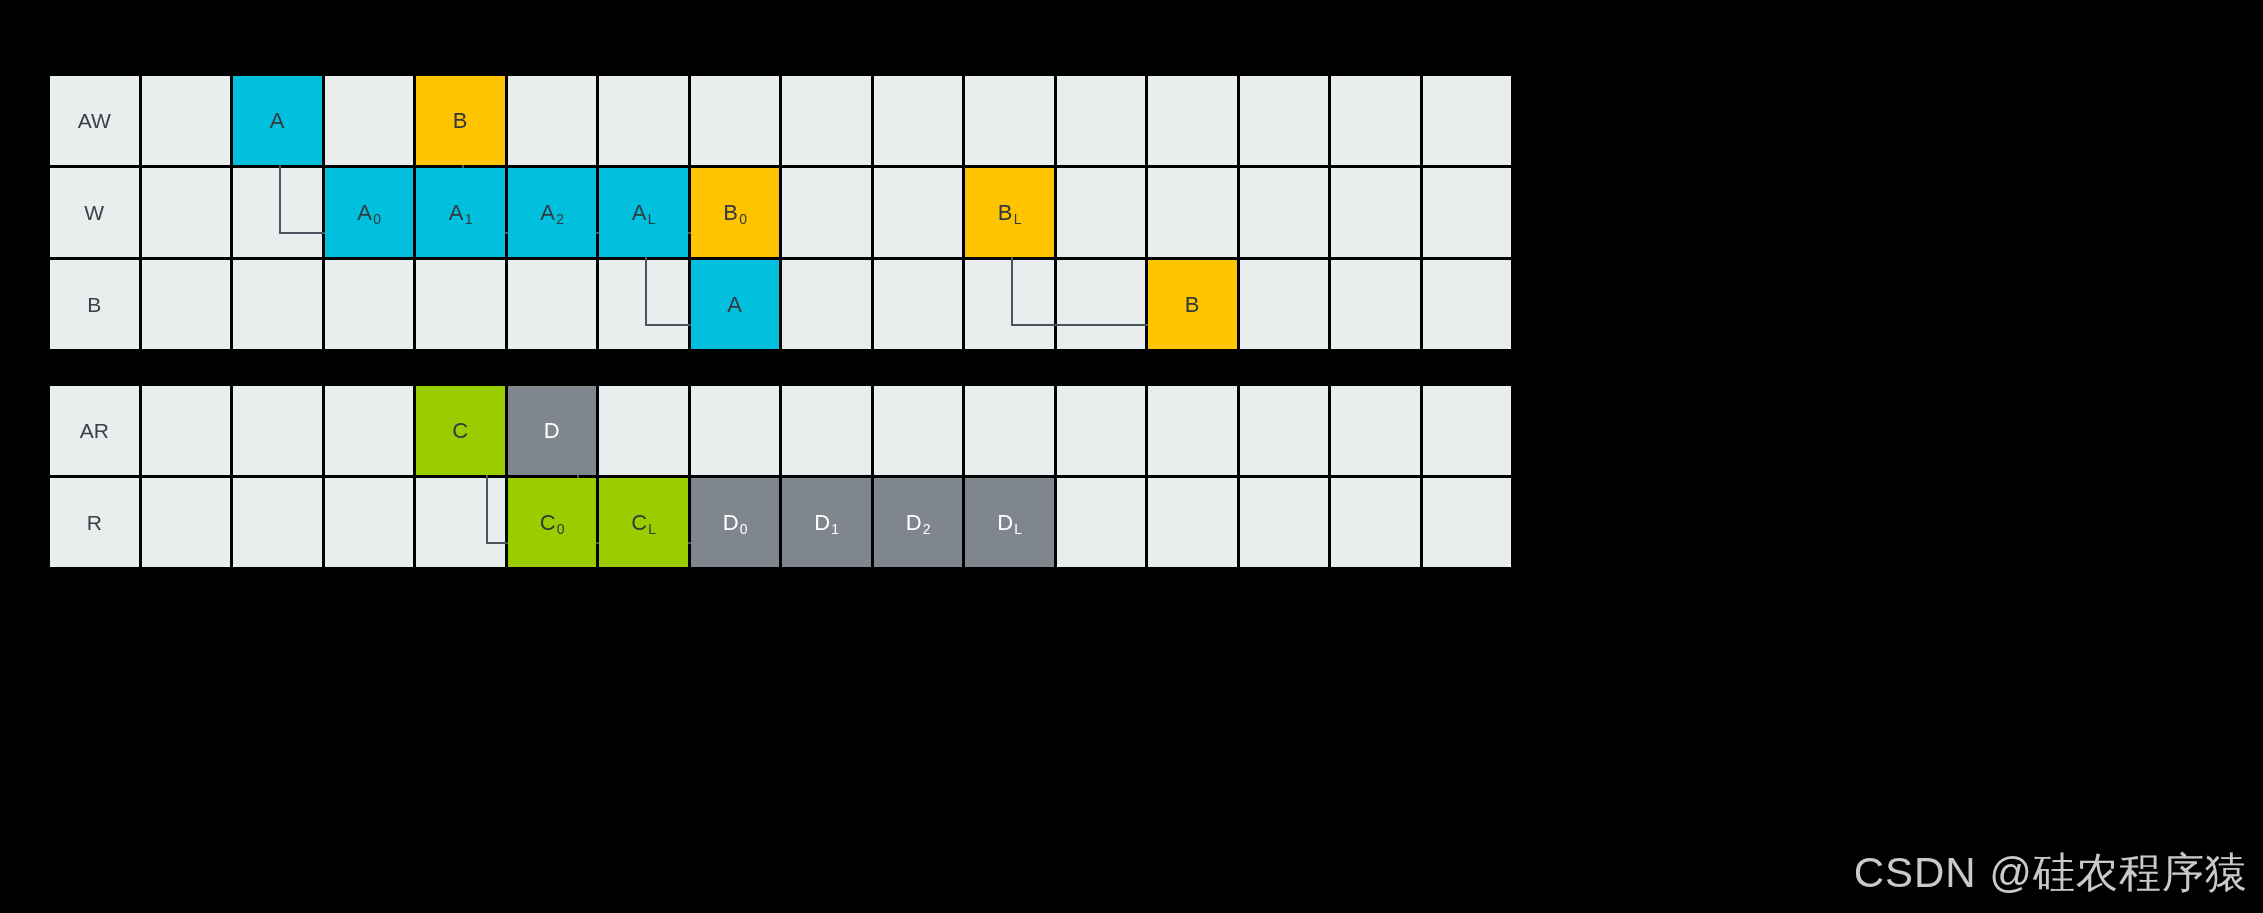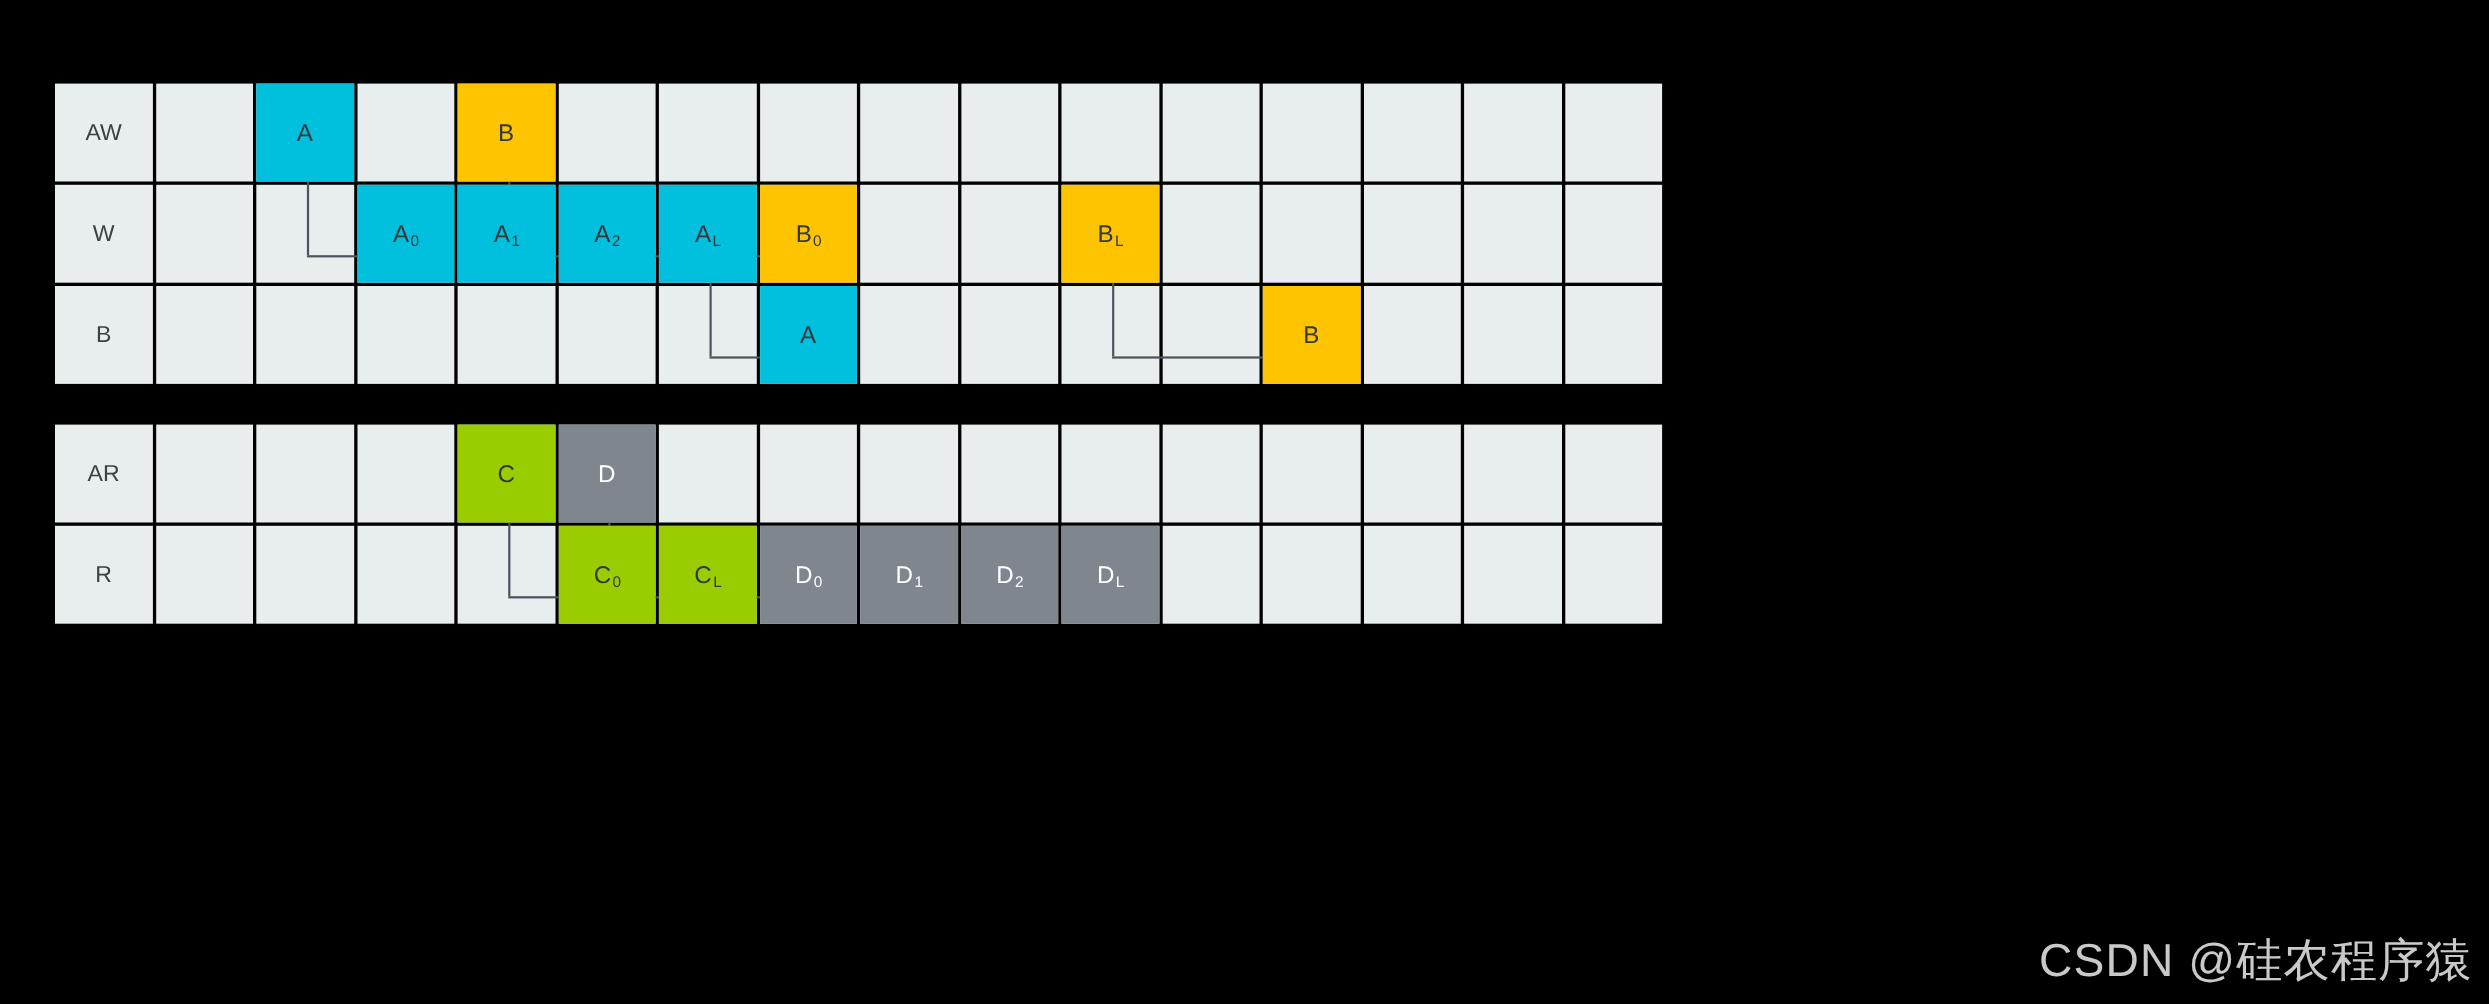--- a/index.html
+++ b/index.html
@@ -151,21 +151,21 @@
         <span>B</span>
         <span class="sub">L</span>
       </div>
       <div class="block dark-text" style="left: 640.5px; top: 184px; width: 88.5px; height: 89px; background: rgb(0, 192, 222); color: rgb(51, 57, 61);">
         <span>A</span>
       </div>
       <div class="block dark-text" style="left: 1098px; top: 184px; width: 88.5px; height: 89px; background: rgb(255, 196, 0); color: rgb(51, 57, 61);">
         <span>B</span>
       </div>
     </div>
-    <div class="section" style="left: 50px; top: 386px; width: 1464px; height: 184px;">
+    <div class="section" style="left: 50px; top: 386px; width: 1464px; height: 184px; padding-left: 24px;">
       <div class="cell" style="left: 0px; top: 0px; width: 88.5px; height: 89px; background: rgb(232, 237, 238);"></div>
       <div class="cell" style="left: 91.5px; top: 0px; width: 88.5px; height: 89px; background: rgb(232, 237, 238);"></div>
       <div class="cell" style="left: 183px; top: 0px; width: 88.5px; height: 89px; background: rgb(232, 237, 238);"></div>
       <div class="cell" style="left: 274.5px; top: 0px; width: 88.5px; height: 89px; background: rgb(232, 237, 238);"></div>
       <div class="cell" style="left: 366px; top: 0px; width: 88.5px; height: 89px; background: rgb(232, 237, 238);"></div>
       <div class="cell" style="left: 457.5px; top: 0px; width: 88.5px; height: 89px; background: rgb(232, 237, 238);"></div>
       <div class="cell" style="left: 549px; top: 0px; width: 88.5px; height: 89px; background: rgb(232, 237, 238);"></div>
       <div class="cell" style="left: 640.5px; top: 0px; width: 88.5px; height: 89px; background: rgb(232, 237, 238);"></div>
       <div class="cell" style="left: 732px; top: 0px; width: 88.5px; height: 89px; background: rgb(232, 237, 238);"></div>
       <div class="cell" style="left: 823.5px; top: 0px; width: 88.5px; height: 89px; background: rgb(232, 237, 238);"></div>

